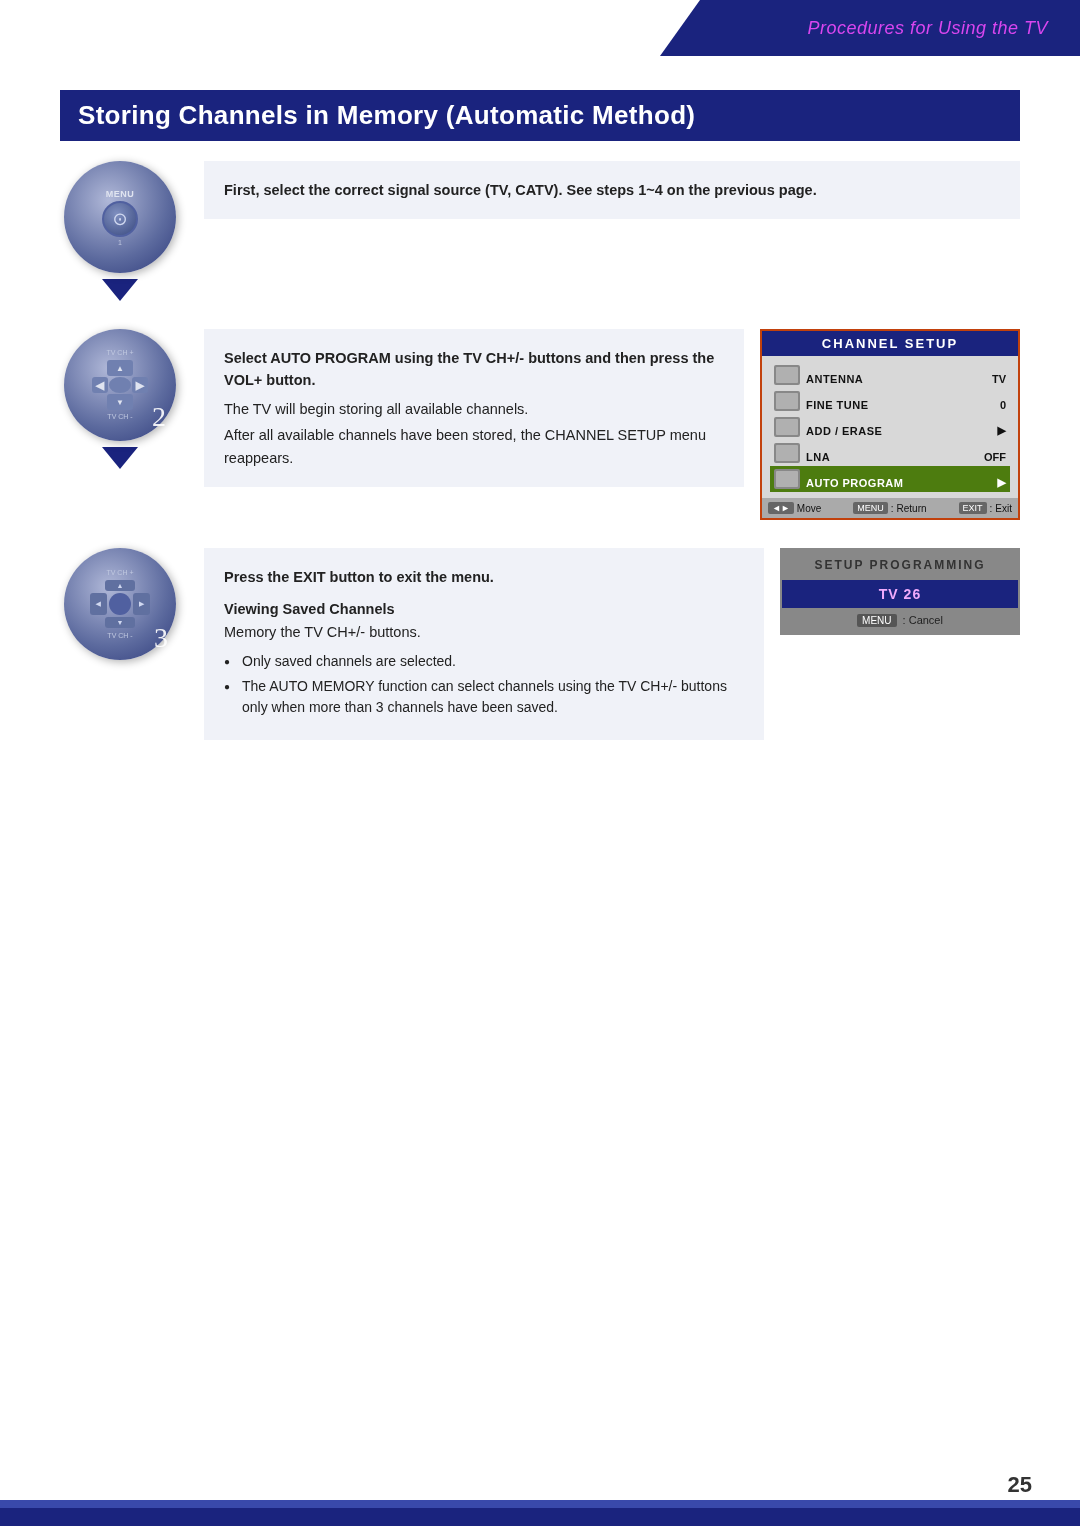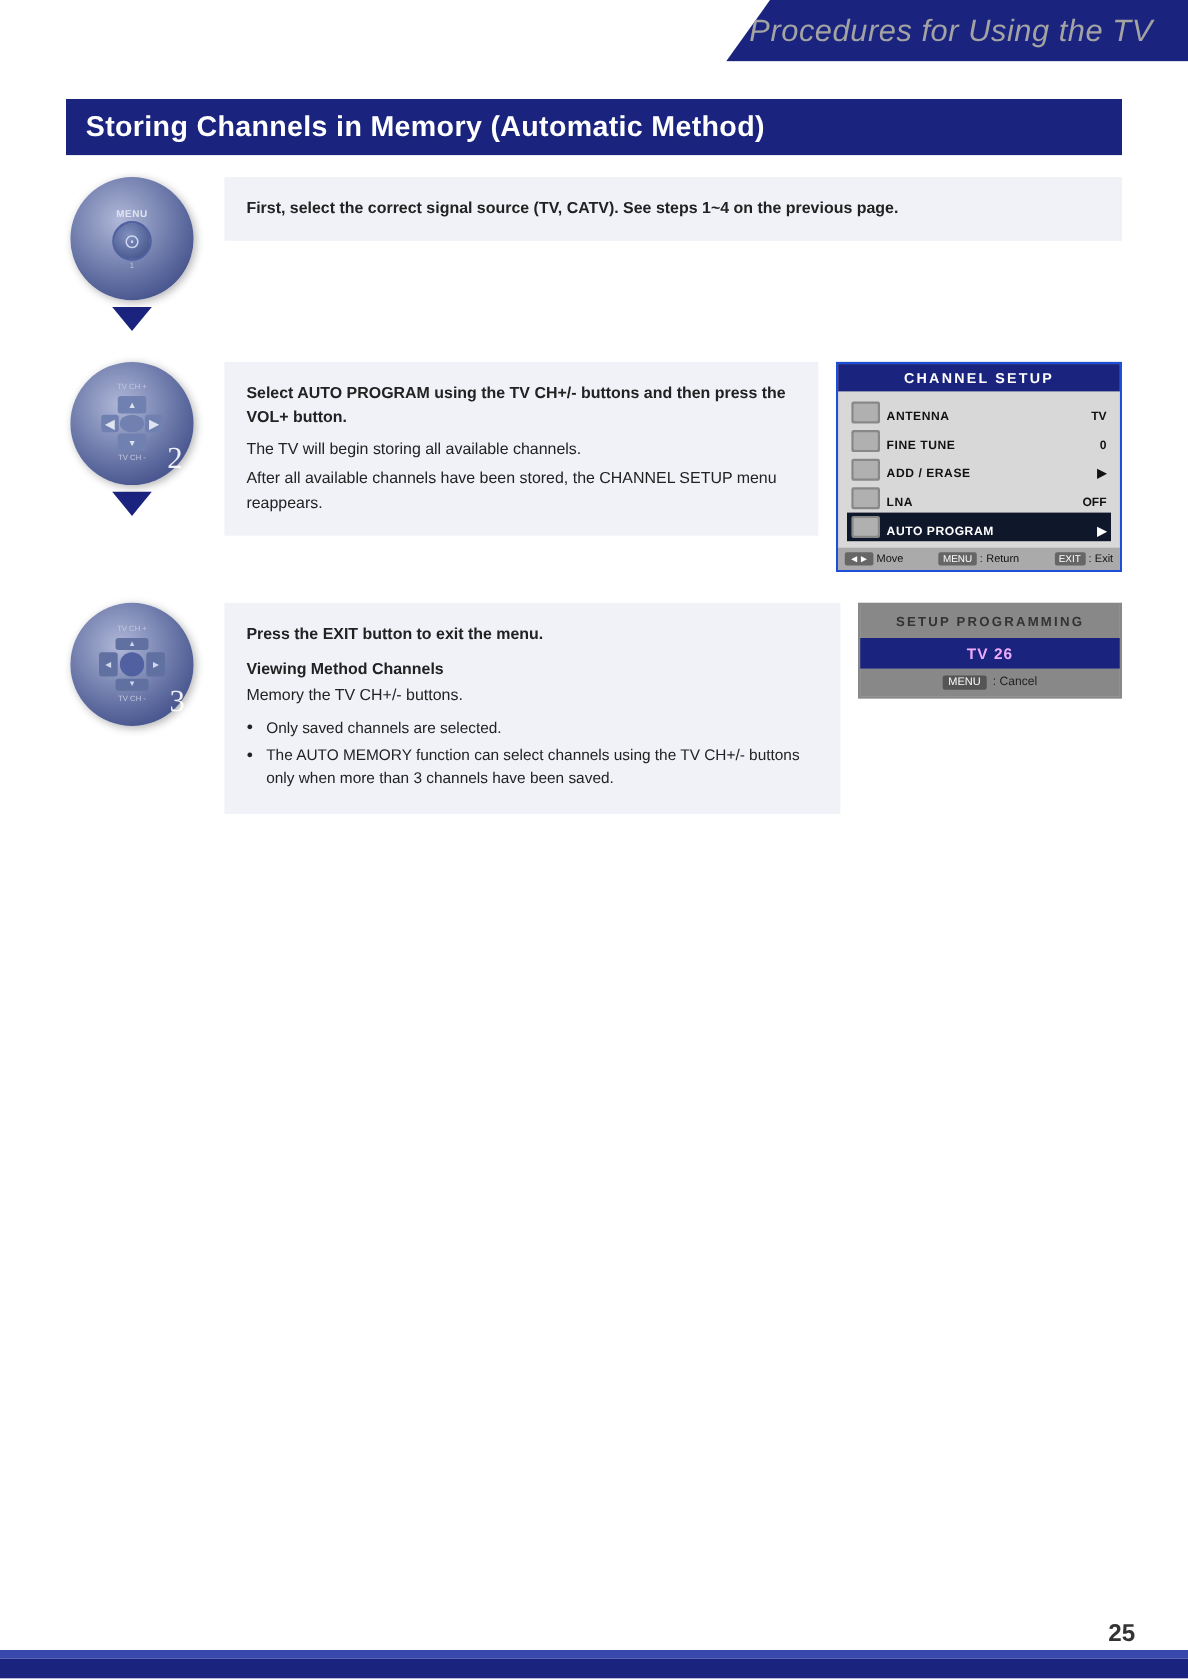--- a/index.html
+++ b/index.html
@@ -20,23 +20,23 @@
       width: 420px;
       height: 56px;
       background: #1a237e;
       display: flex;
       align-items: center;
       justify-content: flex-end;
       padding-right: 32px;
       clip-path: polygon(40px 0, 100% 0, 100% 100%, 0 100%);
     }
     .header-title {
-      color: #a3a3a3;
+      color: #d946ef;
       font-style: italic;
-      font-size: 28px;
+      font-size: 18px;
       font-weight: 400;
       letter-spacing: 0.5px;
     }
 
     
     .bottom-stripe {
       position: absolute;
       bottom: 0;
       left: 0;
       right: 0;
@@ -138,21 +138,21 @@
     .step-left {
       display: flex;
       flex-direction: column;
       align-items: center;
       min-width: 120px;
     }
 
     
     .menu-panel {
       background: #c8c8c8;
-      border: 2px solid #1d4ed8;
+      border: 2px solid #c2410c;
       width: 260px;
       min-width: 260px;
       padding: 0;
       font-size: 12px;
     }
     .menu-panel-title {
       background: #1a237e;
       color: #fff;
       text-align: center;
       padding: 5px 0;
@@ -192,21 +192,21 @@
       color: #111;
       font-weight: bold;
       letter-spacing: 0.5px;
     }
     .menu-value {
       font-size: 11px;
       color: #111;
       font-weight: bold;
     }
     .menu-row.highlighted {
-      background: #0f172a;
+      background: #4d7c0f;
     }
     .menu-row.highlighted .menu-label,
     .menu-row.highlighted .menu-value {
       color: #fff;
     }
     .menu-footer {
       background: #aaa;
       padding: 4px 6px;
       font-size: 10px;
       color: #111;
@@ -542,21 +542,21 @@
         </div>
         <div style="position:absolute;bottom:6px;right:8px;font-size:28px;color:#fff;font-family:Georgia,serif;opacity:0.9;">3</div>
       </div>
 
     </div>
 
     <div class="step-content-and-panel">
       <div class="step-content">
         <div><span class="bold-text">Press the EXIT button to exit the menu.</span></div>
         <div style="margin-top:10px;">
-          <span class="bold-text">Viewing Method Channels</span>
+          <span class="bold-text">Viewing Saved Channels</span>
         </div>
         <div>Memory the TV CH+/- buttons.</div>
         <ul class="bullet-list" id="bullet-list">
         <li>Only saved channels are selected.</li>
             <li>The AUTO MEMORY function can select channels using the TV CH+/- buttons only when more than 3 channels have been saved.</li>
           </ul>
       </div>
 
       <div class="auto-panel">
         <div class="auto-panel-title">SETUP PROGRAMMING</div>

